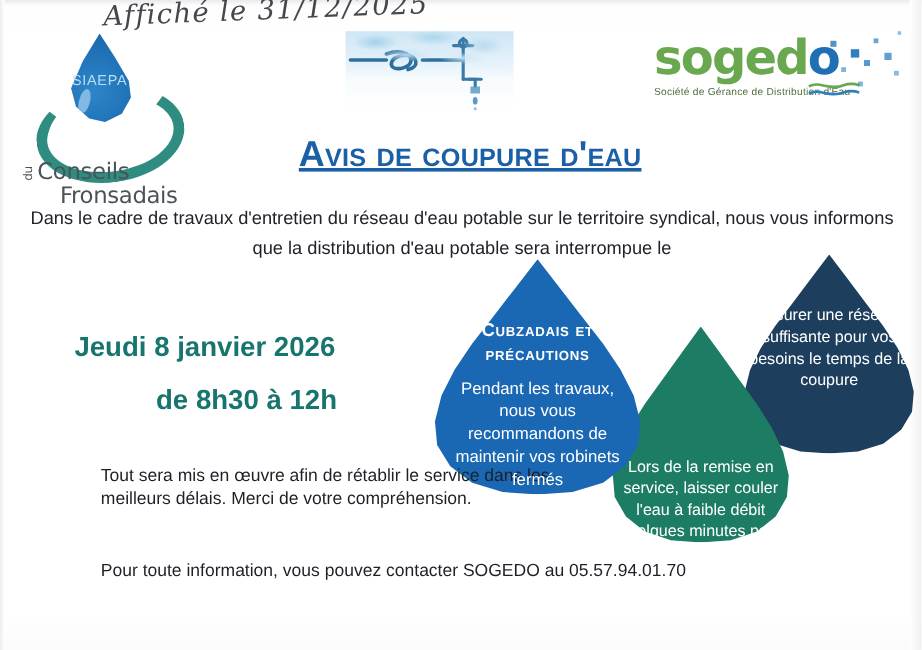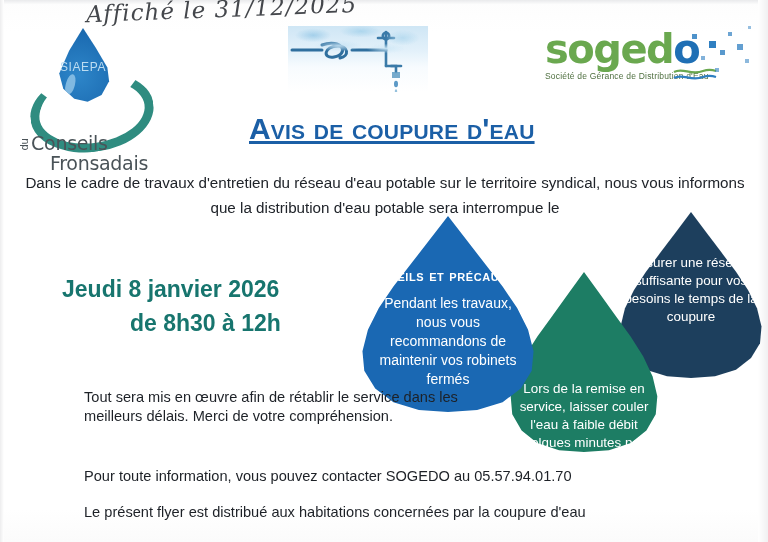--- a/index.html
+++ b/index.html
@@ -152,21 +152,21 @@
   }
 
   
   #date-line1{
     position:absolute;left:62px;top:276px;
     font-family:"Liberation Sans", sans-serif;
     font-size:23px;font-weight:bold;color:#17756e;
     white-space:nowrap;
   }
   #date-line2{
-    position:absolute;left:130px;top:310px;
+    position:absolute;left:130px;top:320px;
     font-family:"Liberation Sans", sans-serif;
     font-size:23px;font-weight:bold;color:#17756e;
     white-space:nowrap;
   }
 
   
   .body-text{
     position:absolute;
     font-family:"Liberation Sans", sans-serif;
     font-size:14.6px;line-height:19px;
@@ -304,21 +304,20 @@
   <div class="drop" id="drop-remise">
     <div class="drop-shape"></div>
     <div class="drop-content">
       <div class="drop-body">Lors de la remise en service, laisser couler l'eau à faible débit quelques minutes pour chasser l'air</div>
     </div>
   </div>
 
   <div class="drop" id="drop-conseils">
     <div class="drop-shape"></div>
     <div class="drop-content">
-      <div class="drop-heading">Conseils et précautions</div>
+      <div class="drop-heading">Cubzadais et précautions</div>
       <div class="drop-body">Pendant les travaux, nous vous recommandons de maintenir vos robinets fermés</div>
     </div>
   </div>
 
   <div class="body-text" id="closing-text">Tout sera mis en œuvre afin de rétablir le service dans les meilleurs délais. Merci de votre compréhension.</div>
   <div class="body-text" id="contact-text">Pour toute information, vous pouvez contacter SOGEDO au 05.57.94.01.70</div>
-  <div class="body-text" id="distribution-text">Le présent flyer est distribué aux habitations concernées par la coupure d'eau</div>
 </div>
 
 </body></html>

